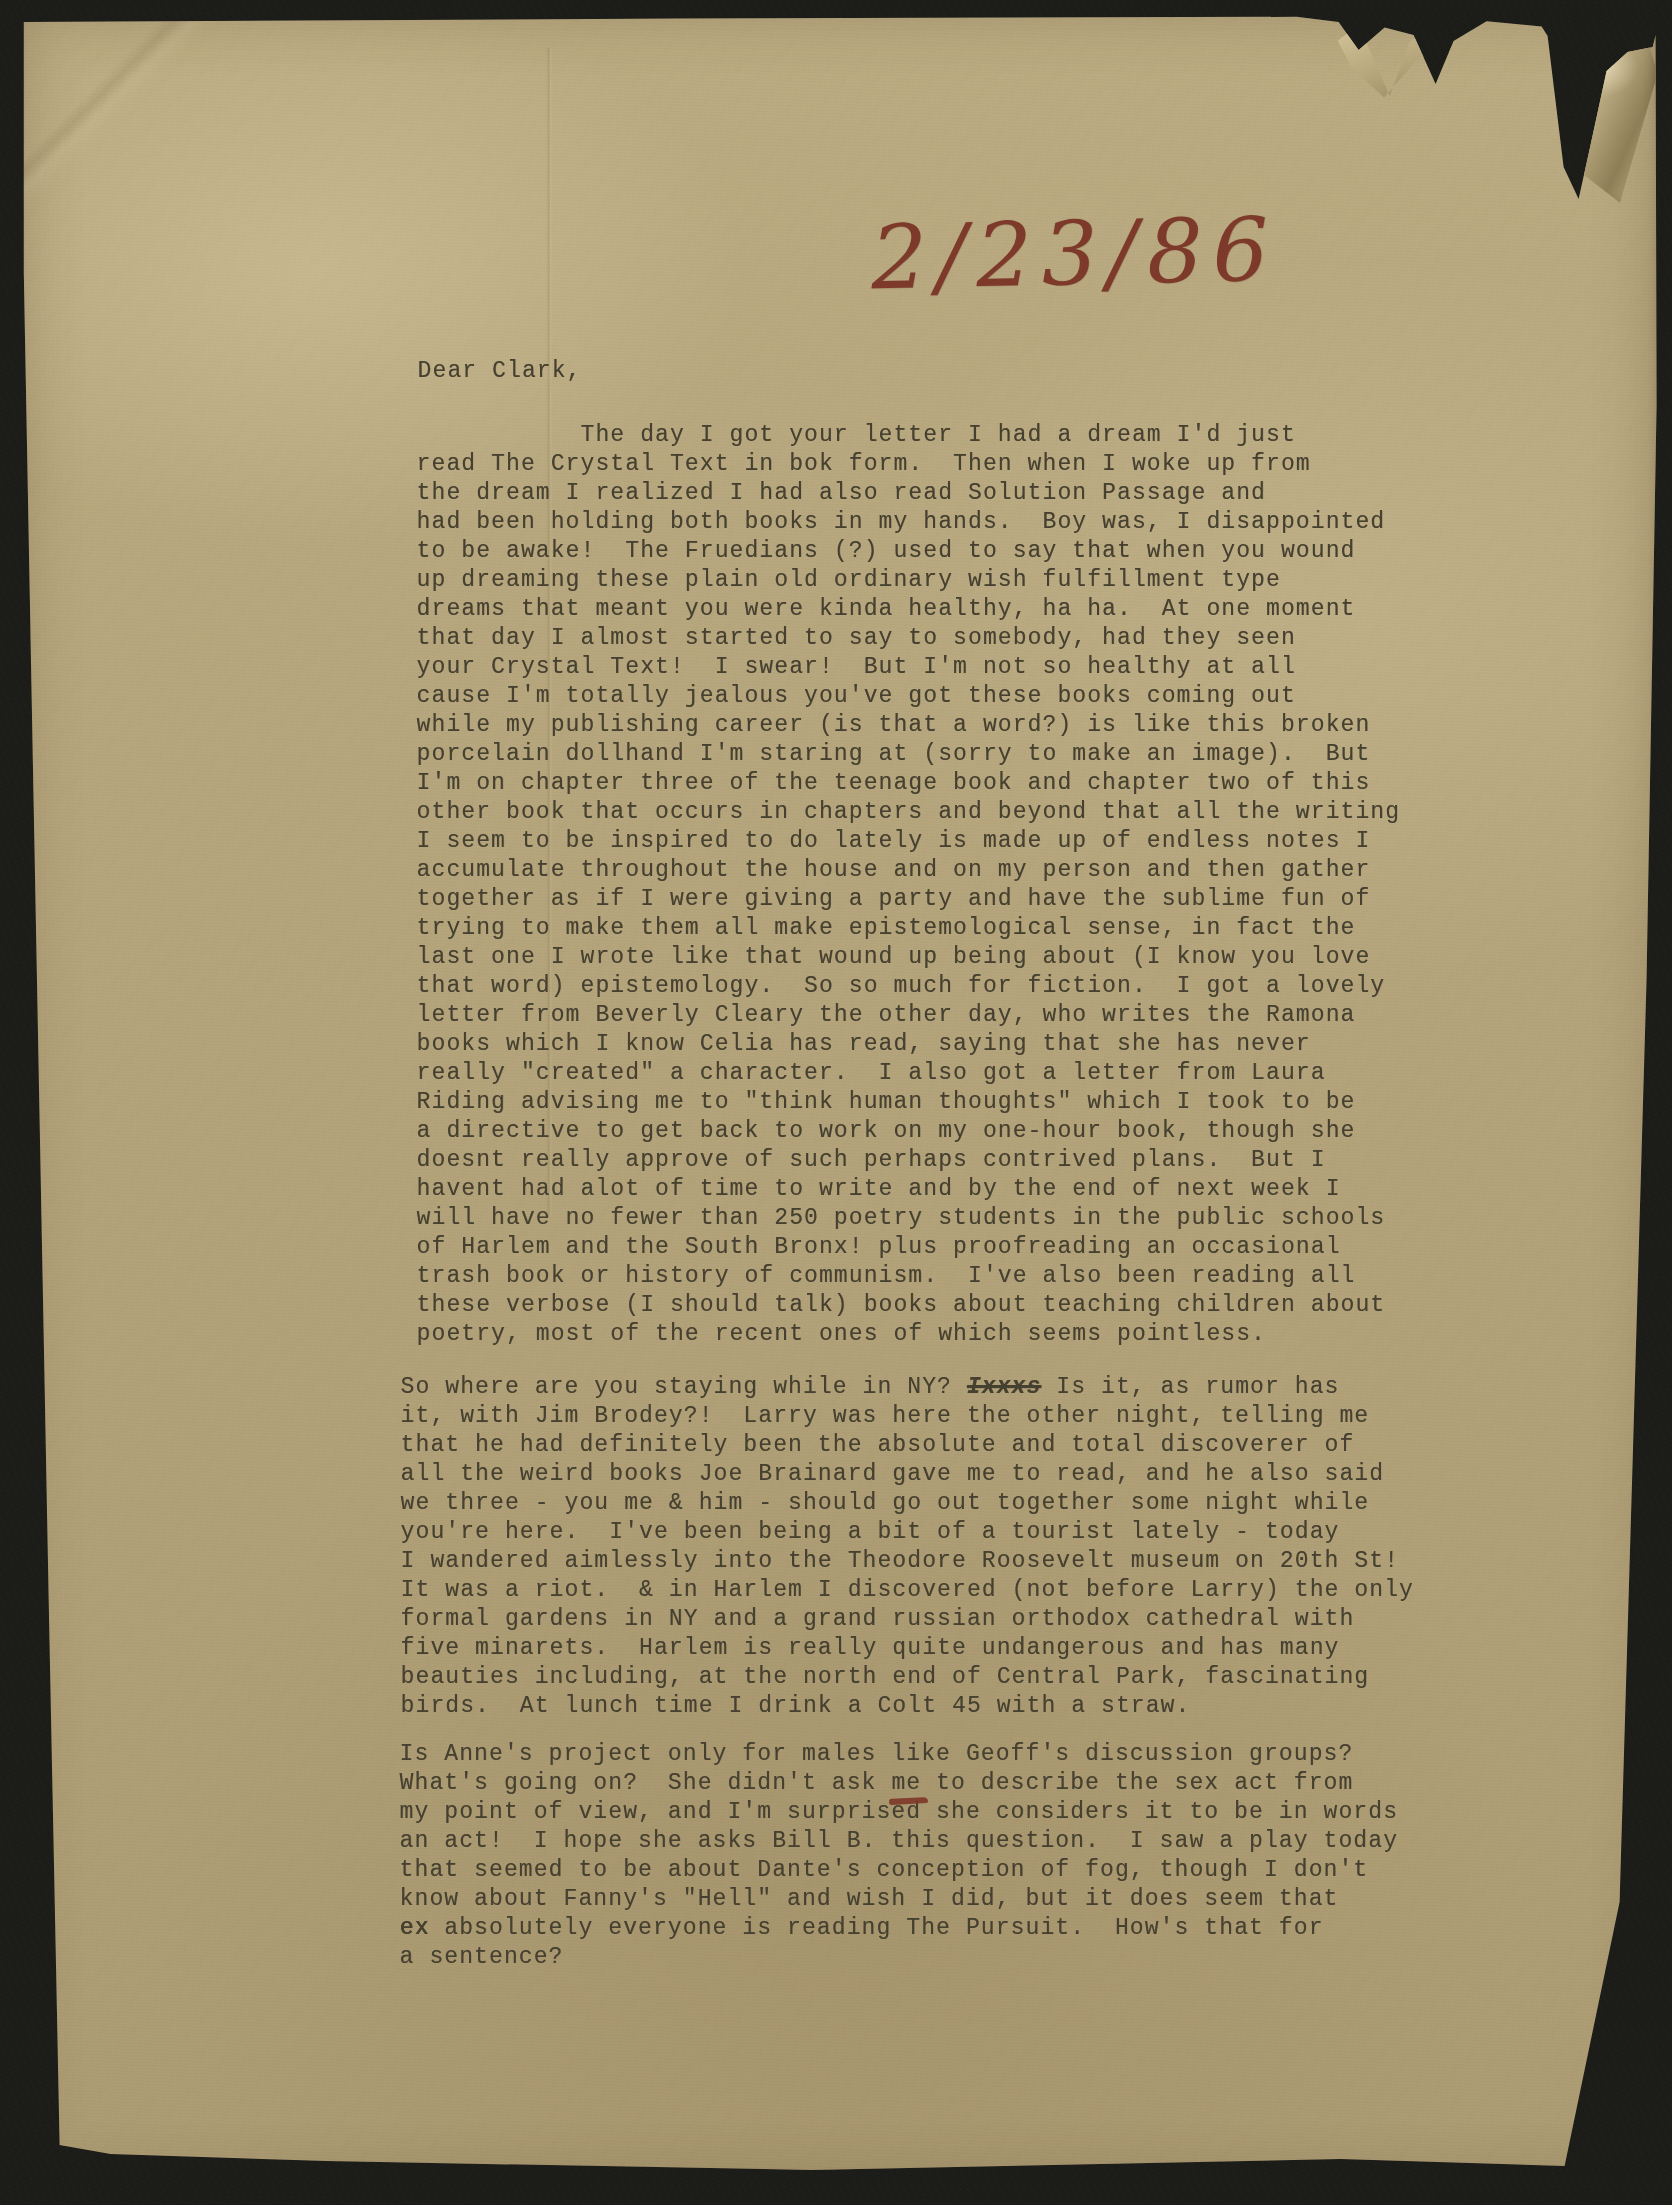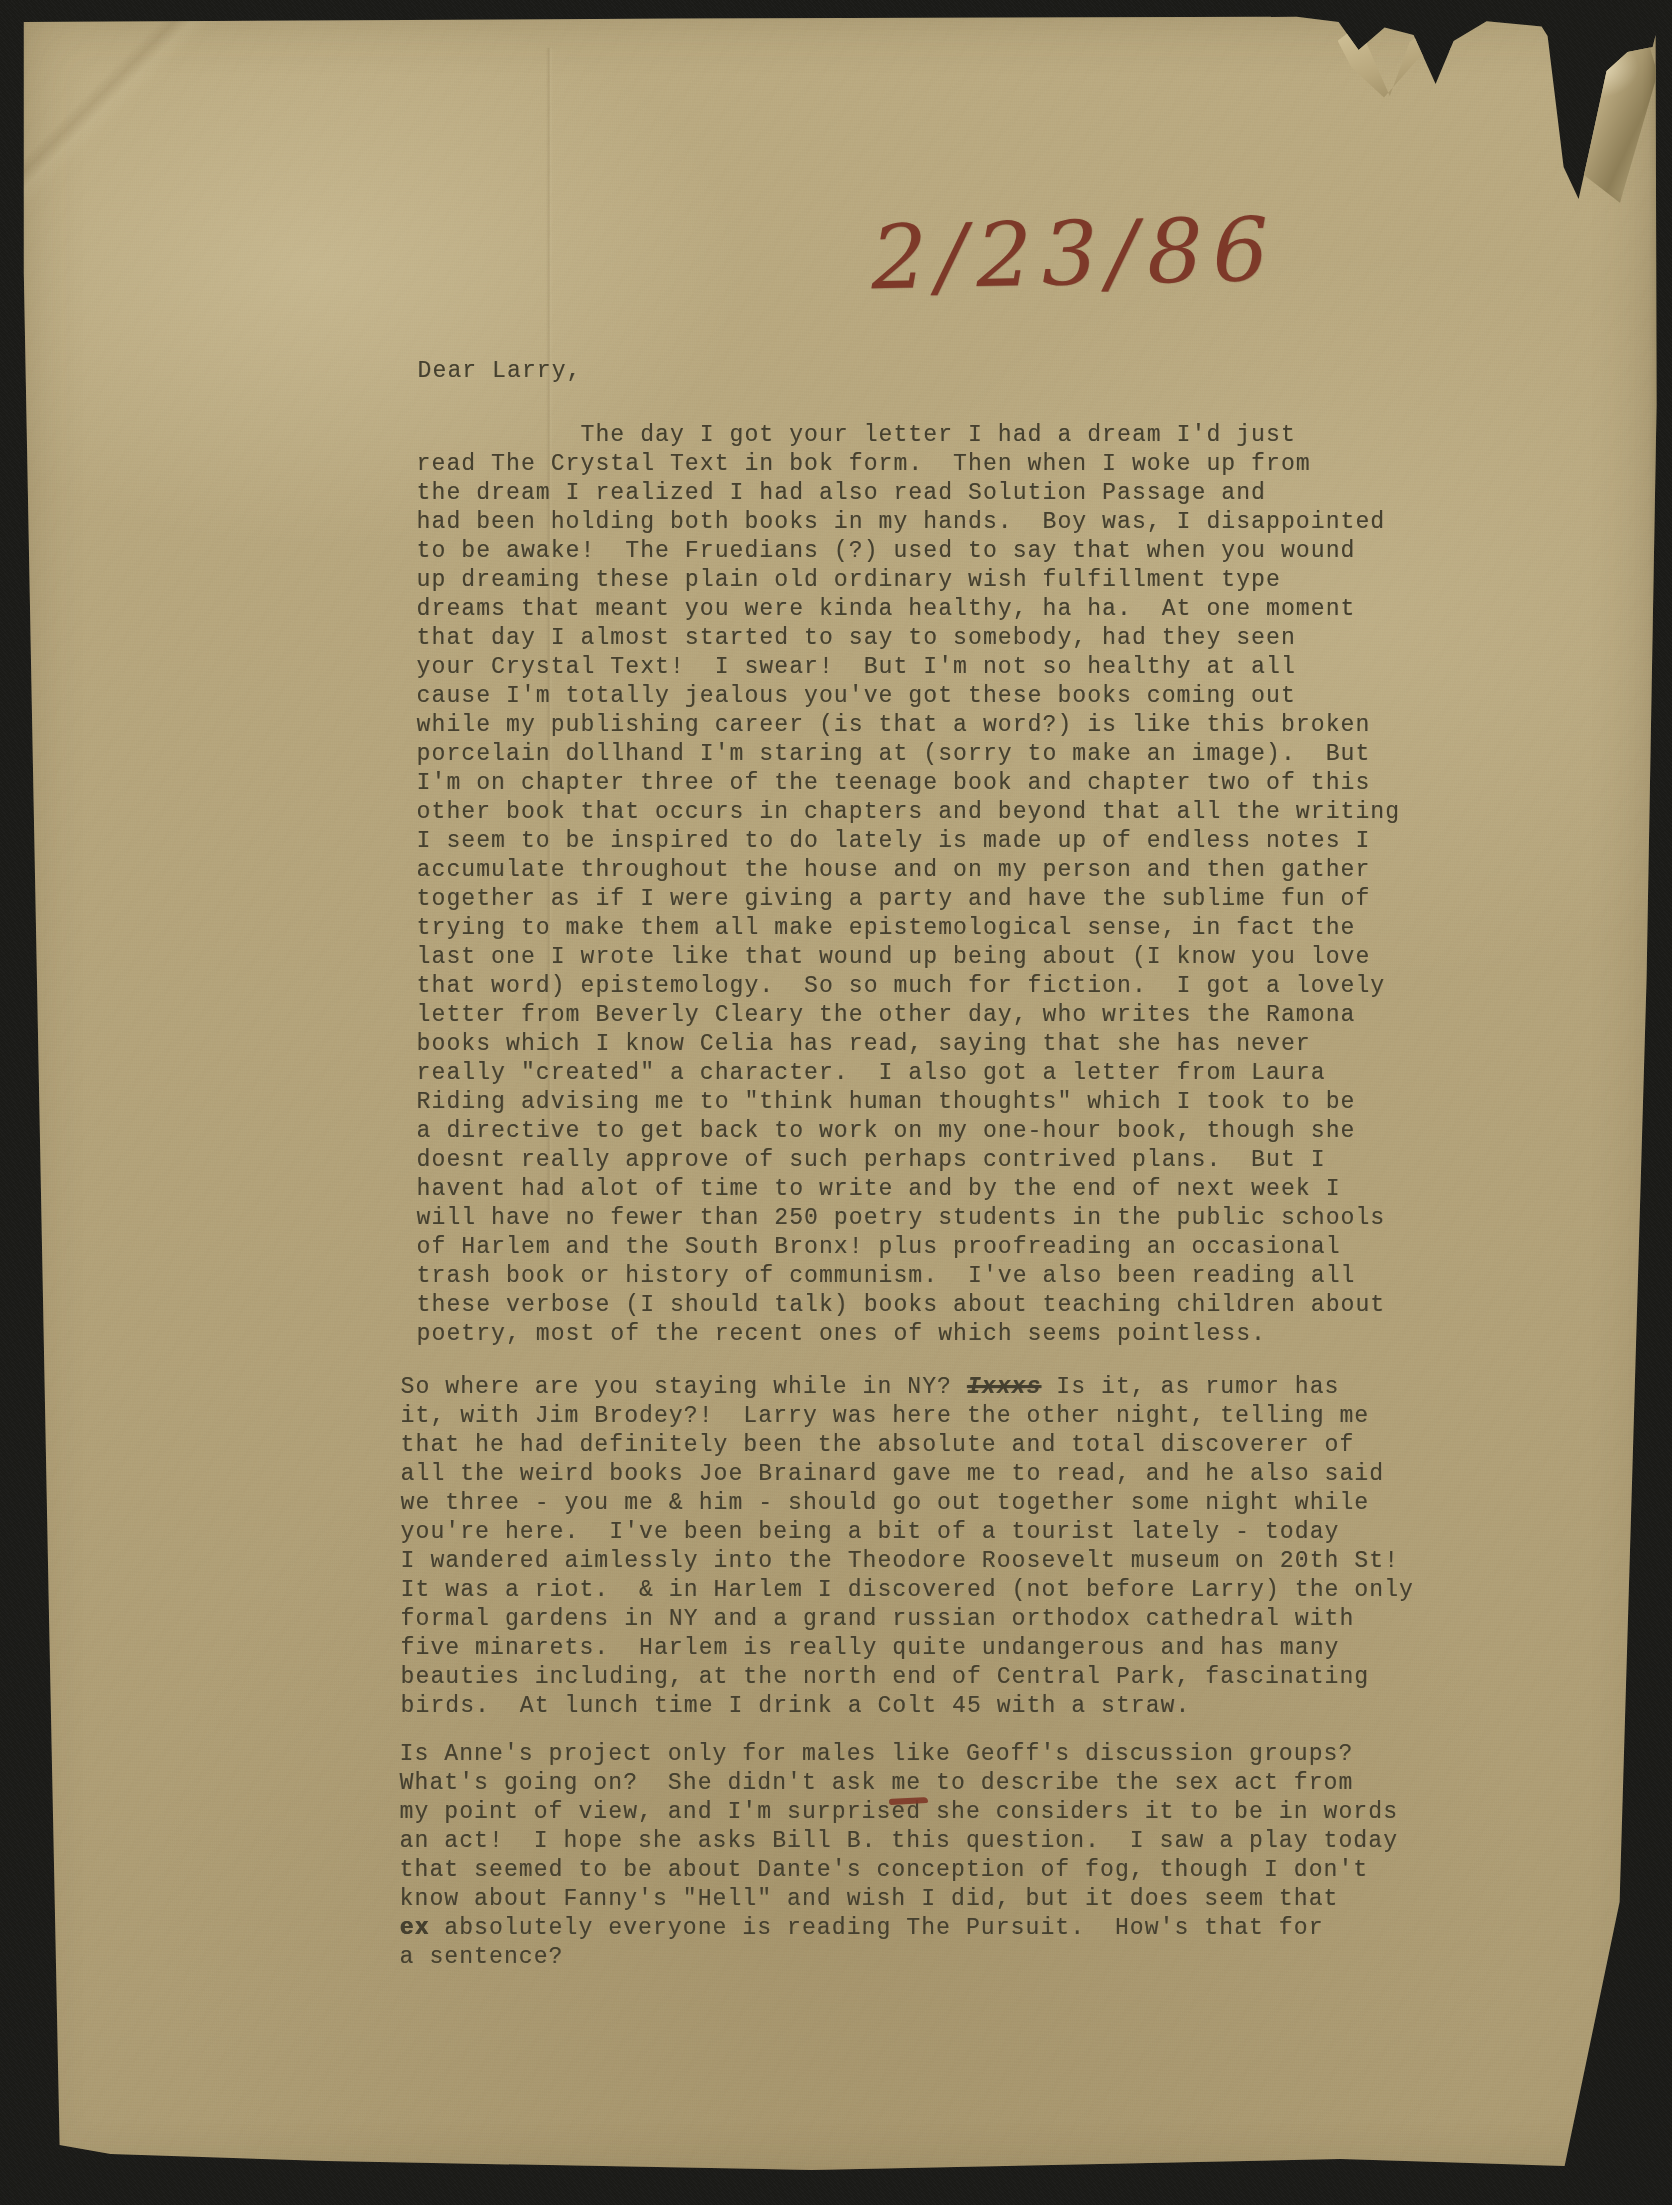--- a/index.html
+++ b/index.html
@@ -149,39 +149,39 @@
   
   .struck {
     font-weight: bold;
     text-decoration: line-through;
     text-decoration-thickness: 3.1px;
     font-style: italic;
   }
 
   
   .overstruck {
-    font-weight: bold;
+    font-weight: normal;
     text-shadow: 0.7px 0 0 #45402f, 0.3px 0.4px 0.3px rgba(55,50,35,0.33);
     text-align: right;
   }
 </style>
 </head>
 <body>
 
 <div class="scan-bed"></div>
 
 <div class="paper">
   <div class="crease-topleft"></div>
   <div class="crease-vertical"></div>
   <div class="torn-flap-fold"></div>
   <div class="torn-flap"></div>
 
   <div class="date">2/23/86</div>
 
-  <div class="typed salutation" style="left:400px; top:349px;">Dear Larry,</div>
+  <div class="typed salutation" style="left:400px; top:349px;">Dear Clark,</div>
 
   <div class="typed para" style="left:399px; top:413px;"><div class="line">           The day I got your letter I had a dream I'd just</div><div class="line">read The Crystal Text in bok form.  Then when I woke up from</div><div class="line">the dream I realized I had also read Solution Passage and</div><div class="line">had been holding both books in my hands.  Boy was, I disappointed</div><div class="line">to be awake!  The Fruedians (?) used to say that when you wound</div><div class="line">up dreaming these plain old ordinary wish fulfillment type</div><div class="line">dreams that meant you were kinda healthy, ha ha.  At one moment</div><div class="line">that day I almost started to say to somebody, had they seen</div><div class="line">your Crystal Text!  I swear!  But I'm not so healthy at all</div><div class="line">cause I'm totally jealous you've got these books coming out</div><div class="line">while my publishing career (is that a word?) is like this broken</div><div class="line">porcelain dollhand I'm staring at (sorry to make an image).  But</div><div class="line">I'm on chapter three of the teenage book and chapter two of this</div><div class="line">other book that occurs in chapters and beyond that all the writing</div><div class="line">I seem to be inspired to do lately is made up of endless notes I</div><div class="line">accumulate throughout the house and on my person and then gather</div><div class="line">together as if I were giving a party and have the sublime fun of</div><div class="line">trying to make them all make epistemological sense, in fact the</div><div class="line">last one I wrote like that wound up being about (I know you love</div><div class="line">that word) epistemology.  So so much for fiction.  I got a lovely</div><div class="line">letter from Beverly Cleary the other day, who writes the Ramona</div><div class="line">books which I know Celia has read, saying that she has never</div><div class="line">really "created" a character.  I also got a letter from Laura</div><div class="line">Riding advising me to "think human thoughts" which I took to be</div><div class="line">a directive to get back to work on my one-hour book, though she</div><div class="line">doesnt really approve of such perhaps contrived plans.  But I</div><div class="line">havent had alot of time to write and by the end of next week I</div><div class="line">will have no fewer than 250 poetry students in the public schools</div><div class="line">of Harlem and the South Bronx! plus proofreading an occasional</div><div class="line">trash book or history of communism.  I've also been reading all</div><div class="line">these verbose (I should talk) books about teaching children about</div><div class="line">poetry, most of the recent ones of which seems pointless.</div></div>
 
   <div class="typed para" style="left:383px; top:1365px;"><div class="line">So where are you staying while in NY? <span class="struck">Ixxxs</span> Is it, as rumor has</div><div class="line">it, with Jim Brodey?!  Larry was here the other night, telling me</div><div class="line">that he had definitely been the absolute and total discoverer of</div><div class="line">all the weird books Joe Brainard gave me to read, and he also said</div><div class="line">we three - you me &amp; him - should go out together some night while</div><div class="line">you're here.  I've been being a bit of a tourist lately - today</div><div class="line">I wandered aimlessly into the Theodore Roosevelt museum on 20th St!</div><div class="line">It was a riot.  &amp; in Harlem I discovered (not before Larry) the only</div><div class="line">formal gardens in NY and a grand russian orthodox cathedral with</div><div class="line">five minarets.  Harlem is really quite undangerous and has many</div><div class="line">beauties including, at the north end of Central Park, fascinating</div><div class="line">birds.  At lunch time I drink a Colt 45 with a straw.</div></div>
 
   <div class="typed para" style="left:382px; top:1732px;"><div class="line">Is Anne's project only for males like Geoff's discussion groups?</div><div class="line">What's going on?  She didn't ask <span class="u-red">me</span> to describe the sex act from</div><div class="line">my point of view, and I'm surprised she considers it to be in words</div><div class="line">an act!  I hope she asks Bill B. this question.  I saw a play today</div><div class="line">that seemed to be about Dante's conception of fog, though I don't</div><div class="line">know about Fanny's "Hell" and wish I did, but it does seem that</div><div class="line"><span class="overstruck">ex</span> absolutely everyone is reading The Pursuit.  How's that for</div><div class="line">a sentence?</div></div>
 </div>
 
 
 </body></html>

